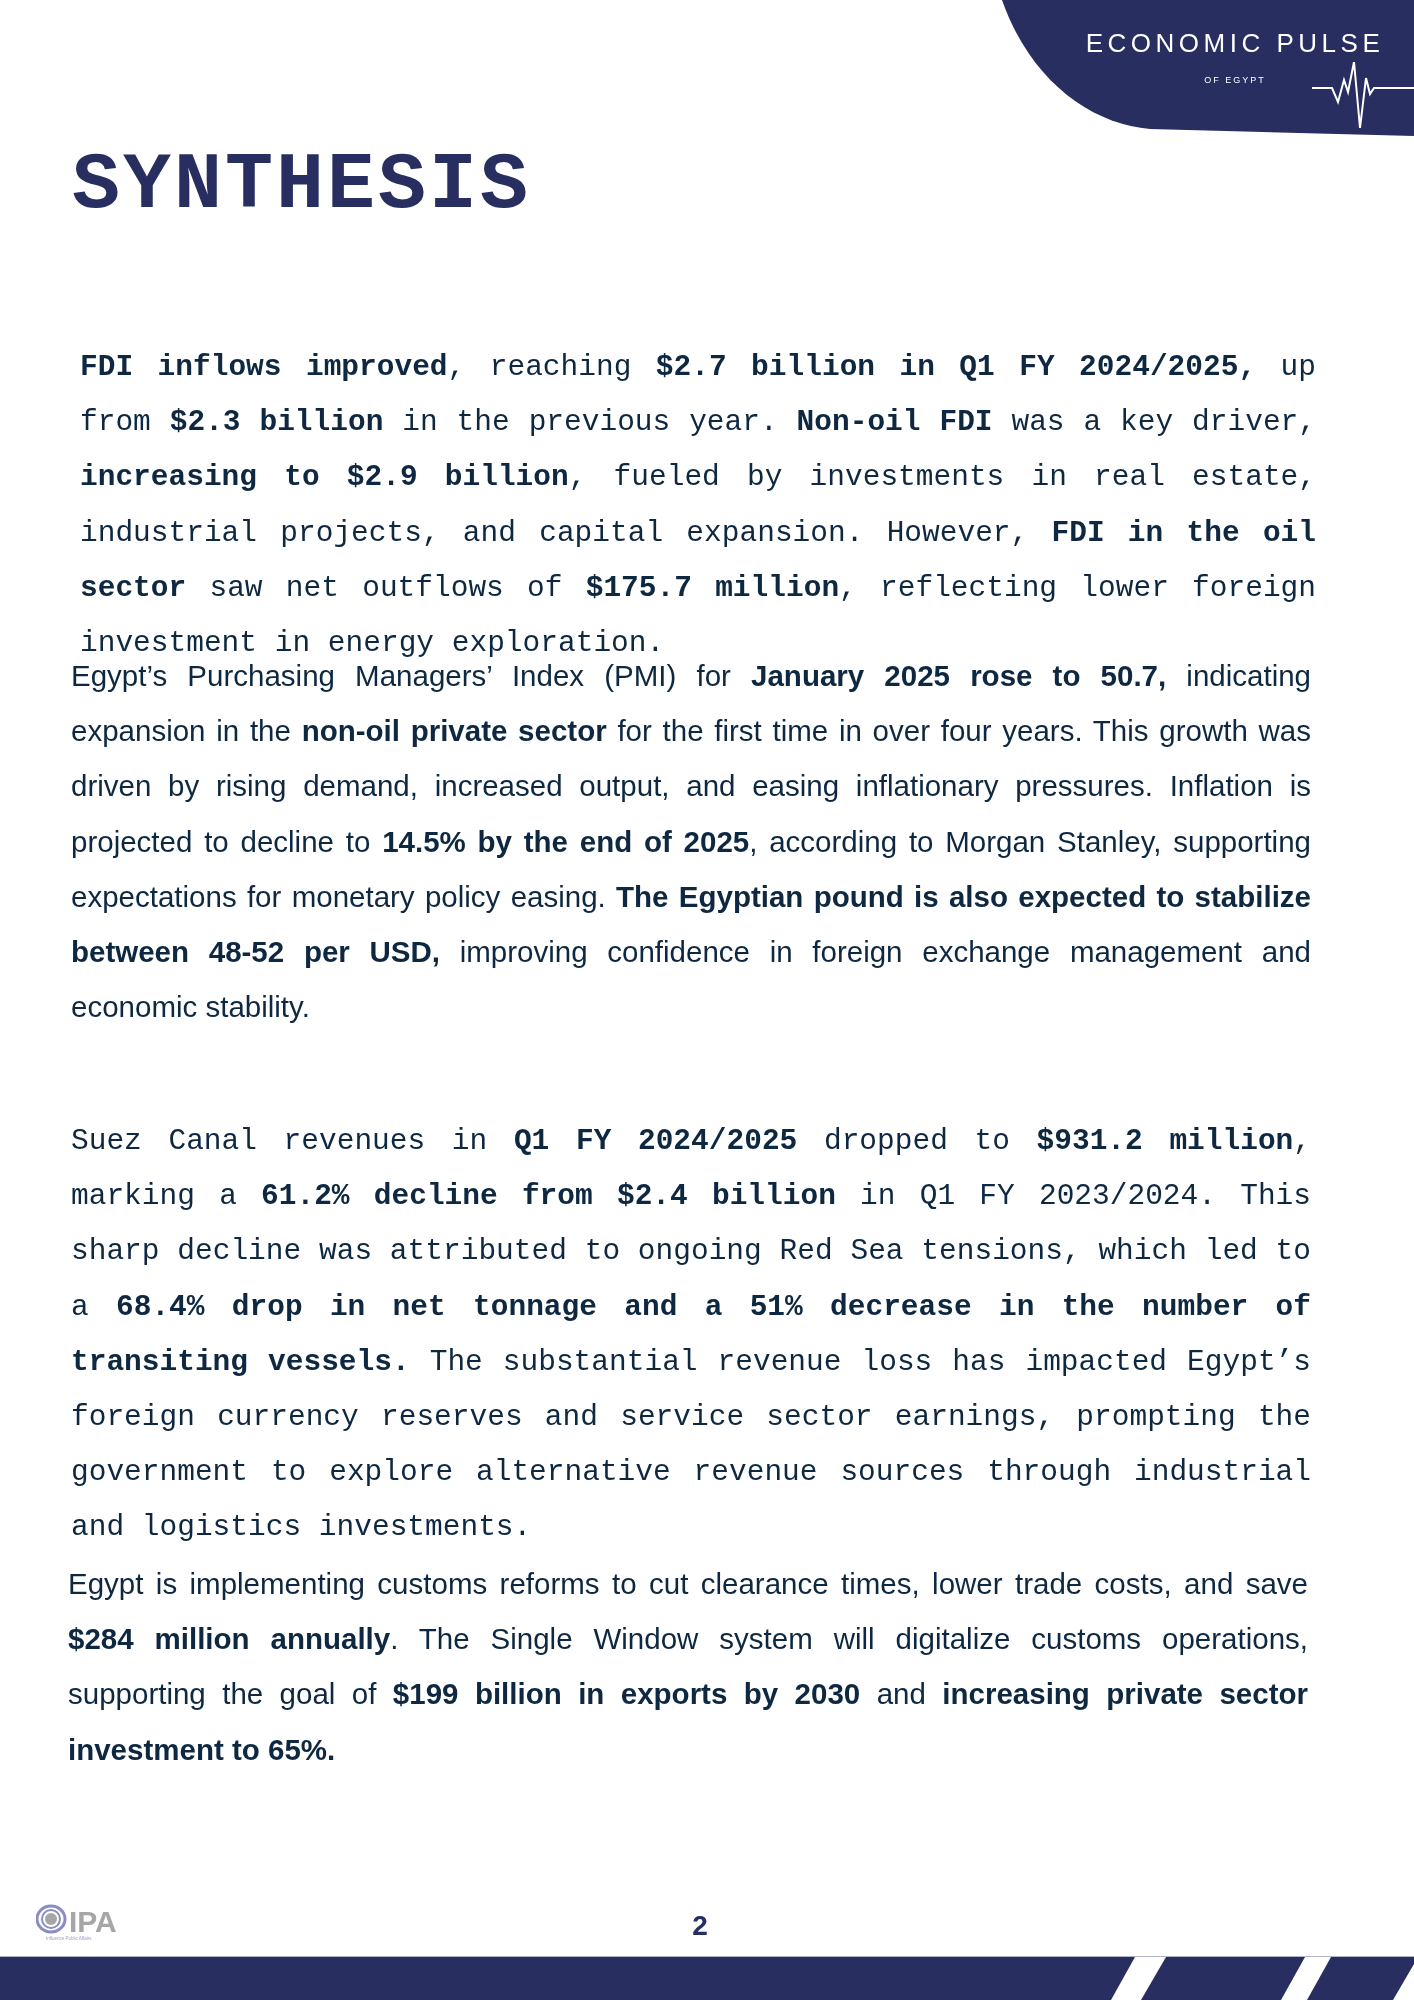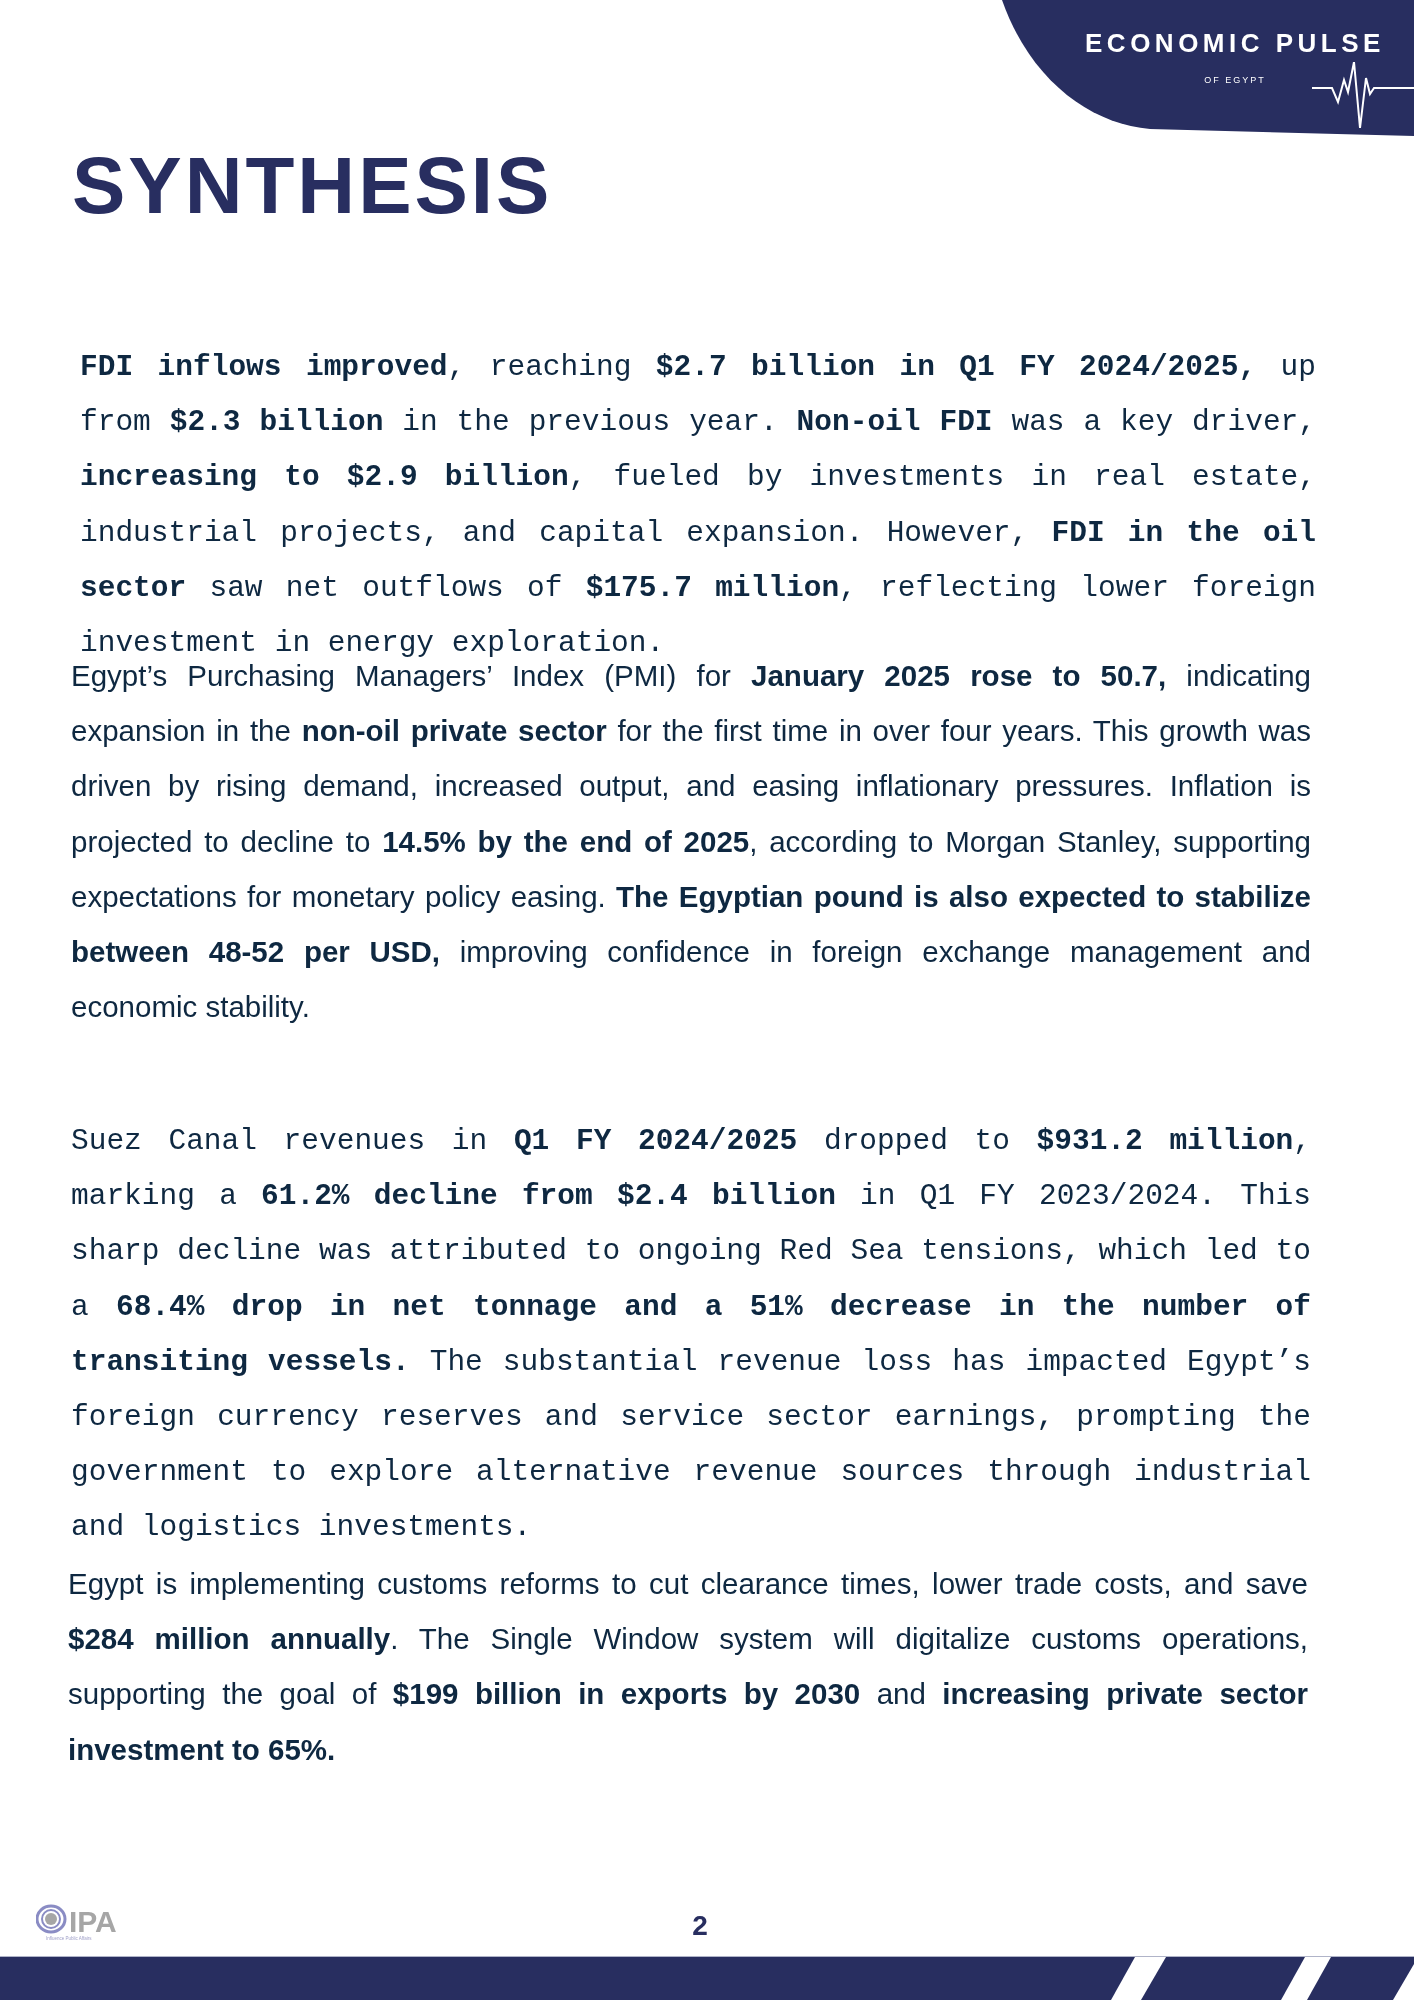--- a/index.html
+++ b/index.html
@@ -1,26 +1,26 @@
 <!DOCTYPE html>
 <html><head>
 <meta charset="utf-8">
 <style>
   html, body { margin:0; padding:0; background:#ffffff; }
   body { width:1414px; height:2000px; position:relative; overflow:hidden;
          font-family:"Liberation Sans", "DejaVu Sans", sans-serif; }
 
   .header-blob { position:absolute; left:0; top:0; width:1414px; height:140px; }
   .brand { position:absolute; left:1060px; top:30px; width:350px; text-align:center; color:#ffffff; }
-  .brand-title { font-size:26px; letter-spacing:4.5px; font-weight:bold; line-height:1; }
+  .brand-title { font-size:26px; letter-spacing:4.5px; font-weight:normal; line-height:1; }
   .brand-sub { font-size:9px; letter-spacing:2px; margin-top:20px; line-height:1; }
   .pulse { position:absolute; left:1312px; top:62px; width:102px; height:74px; }
 
   .page-title { position:absolute; left:72px; top:146px; margin:0;
-                font-family:Liberation Sans, sans-serif; font-weight:bold;
+                font-family:Liberation Mono, monospace; font-weight:bold;
                 font-size:80px; letter-spacing:3px; color:#282e60; line-height:1; }
 
   .para { position:absolute; margin:0; color:#0e2841; font-size:29.5px;
           line-height:55.2px; text-align:justify; text-align-last:left; }
   .para b { font-weight:bold; }
   #p1 { left:80px; top:340px; width:1236px;font-family:Liberation Mono, monospace; }
   #p2 { left:71px; top:648px; width:1240px; }
   #p3 { left:71px; top:1114px; width:1240px;font-family:Liberation Mono, monospace; }
   #p4 { left:68px; top:1556px; width:1240px; }
 

